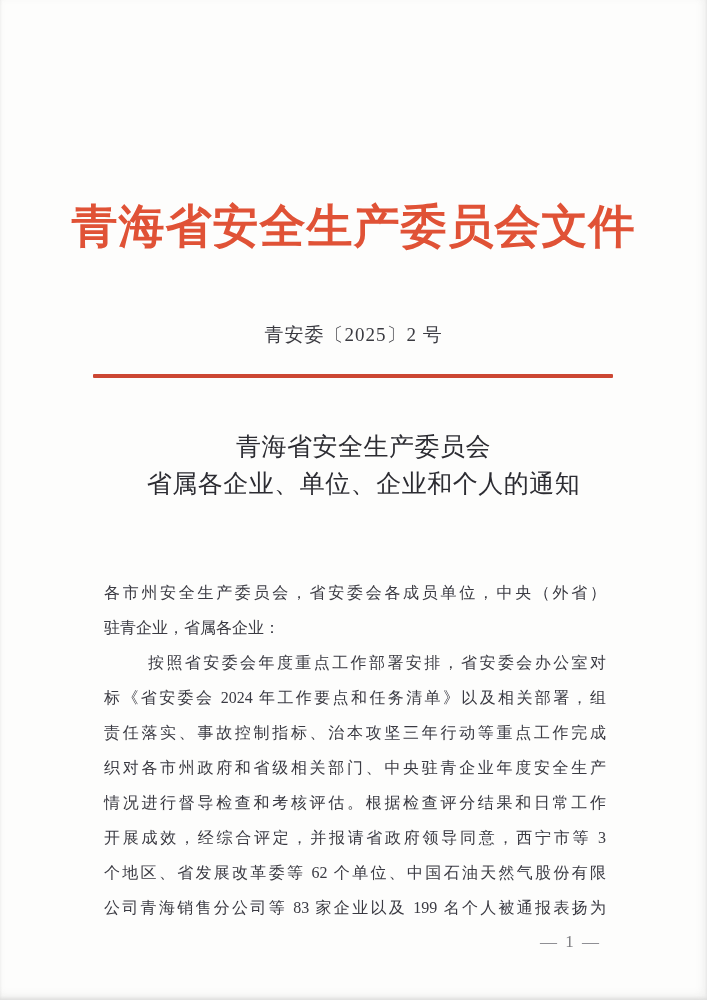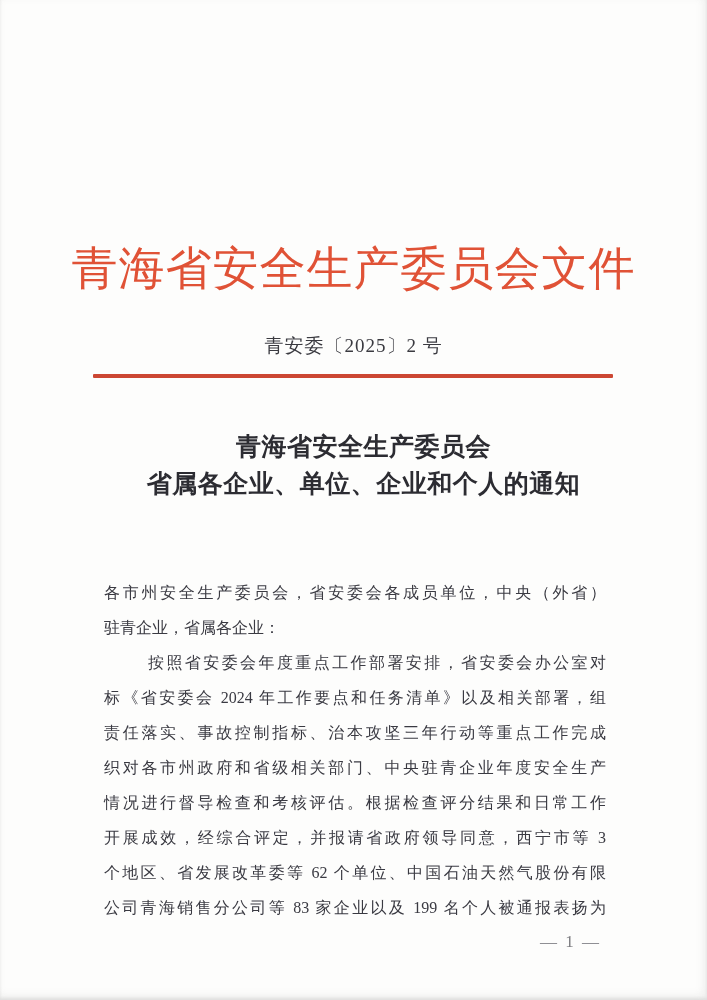--- a/index.html
+++ b/index.html
@@ -17,29 +17,28 @@
     box-shadow: inset -3px -4px 8px rgba(120,120,120,0.12),
                 inset 0 -2px 3px rgba(150,150,150,0.18);
   }
   .letterhead {
     position: absolute;
     top: 196px;
     left: 0;
     right: 0;
     text-align: center;
     font-size: 46px;
-    font-weight: normal;
+    font-weight: bold;
     letter-spacing: 1px;
     color: var(--letterhead-red, #e05236);
     white-space: nowrap;
-    margin-top: 42px;
   }
   .doc-number {
     position: absolute;
-    top: 333px;
+    top: 322px;
     left: 0;
     right: 0;
     text-align: center;
     font-size: 19px;
     color: #3a3a40;
     letter-spacing: 1px;
   }
   .red-rule {
     position: absolute;
     top: 374px;
@@ -49,21 +48,21 @@
     background: var(--rule-red, #cc4733);
     border-radius: 1px;
   }
   .title-block {
     position: absolute;
     top: 428px;
     left: 0;
     right: 0;
     text-align: center;
     color: var(--title-ink, #2c2c32);
-    font-weight: bold;
+    font-weight: normal;
     font-size: 25px;
     line-height: 37px;
     letter-spacing: 0.5px;
     padding-left: 20px;
   }
   .body-text {
     position: absolute;
     top: 575px;
     left: 104px;
     width: 502px;

